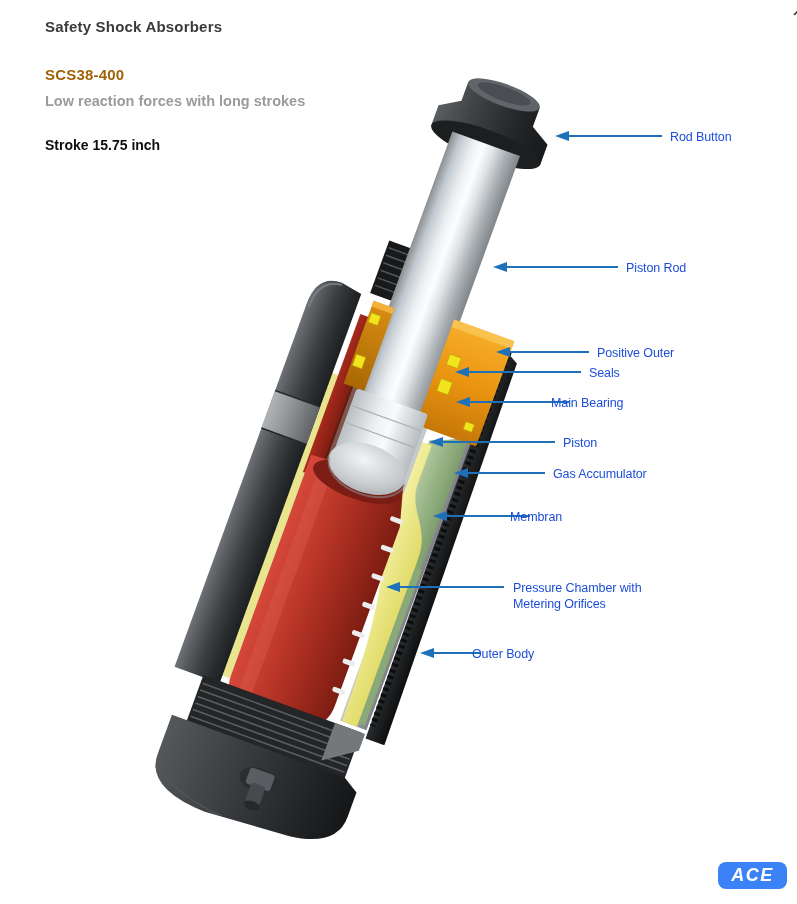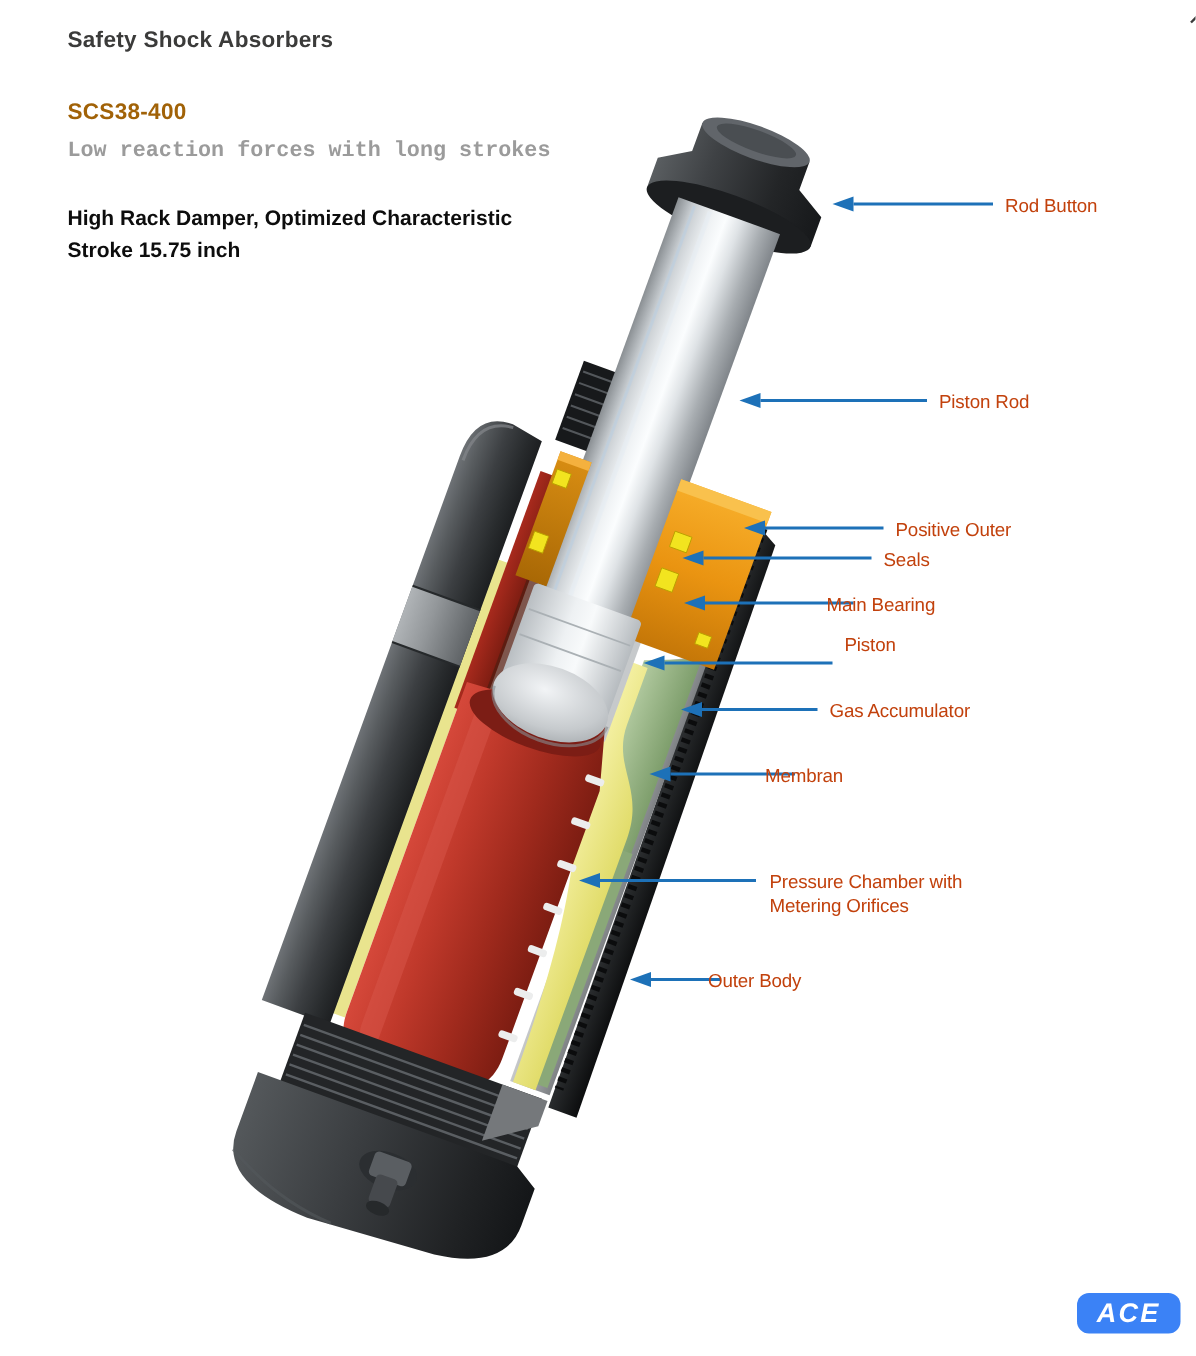--- a/index.html
+++ b/index.html
@@ -11,29 +11,29 @@
   .page-title {
     position:absolute; left:33px; top:18px;
     font-size:15px; font-weight:bold; color:#3b3b3a; letter-spacing:0.2px;
   }
   .model-title {
     position:absolute; left:33px; top:66px;
     font-size:15px; font-weight:bold; color:#a16207; letter-spacing:0.2px;
   }
   .tagline {
     position:absolute; left:33px; top:93px;
-    font-size:14.5px; font-weight:bold; color:#9b9b9b;font-family:Liberation Mono, monospace;
+    font-size:14.5px; font-weight:bold; color:#9b9b9b;
   }
   .specs {
     position:absolute; left:33px; top:135px;
     font-size:14px; font-weight:bold; color:#0d0d0d; line-height:21px;
   }
   
   .callout-label {
-    position:absolute; font-size:12.5px; color:#c2410c;
+    position:absolute; font-size:12.5px; color:#1d4ed8;
     line-height:16px; white-space:pre-line; letter-spacing:-0.1px;
   }
   .arrow {
     position:absolute; height:2px; background:#1d71b8;
   }
   .arrow::before {
     content:""; position:absolute; left:-14px; top:-4px;
     width:0; height:0; border-style:solid;
     border-width:5px 14px 5px 0;
     border-color:transparent #1d71b8 transparent transparent;
@@ -51,21 +51,20 @@
 </style>
 </head>
 <body>
 
 <div id="page">
 
   <div class="page-title">Safety Shock Absorbers</div>
   <div class="model-title">SCS38-400</div>
   <div class="tagline">Low reaction forces with long strokes</div>
   <div class="specs">
-    <div>High Rack Damper, Optimized Characteristic</div>
     <div>Stroke 15.75 inch</div>
   </div>
 
   <svg class="corner-mark" width="19" height="18">
     <line x1="4" y1="15" x2="16" y2="3" stroke="#3b3b3b" stroke-width="1.6"></line>
   </svg>
 
   <svg class="illustration-svg" width="797" height="904" viewBox="0 0 797 904">
     <defs>
       <linearGradient id="gCap" x1="0" y1="0" x2="1" y2="0">
@@ -282,21 +281,21 @@
   <div class="arrow" style="left:456px; top:472px; width:77px;"></div>
   <div class="arrow" style="left:435px; top:515px; width:83px;"></div>
   <div class="arrow" style="left:388px; top:586px; width:104px;"></div>
   <div class="arrow" style="left:422px; top:652px; width:46px;"></div>
 
   <div class="callout-label" style="left:658px; top:129px;">Rod Button</div>
   <div class="callout-label" style="left:614px; top:260px;">Piston Rod</div>
   <div class="callout-label" style="left:585px; top:345px;">Positive Outer</div>
   <div class="callout-label" style="left:577px; top:365px;">Seals</div>
   <div class="callout-label" style="left:539px; top:395px;">Main Bearing</div>
-  <div class="callout-label" style="left:551px; top:422px;">Piston</div>
+  <div class="callout-label" style="left:551px; top:435px;">Piston</div>
   <div class="callout-label" style="left:541px; top:466px;">Gas Accumulator</div>
   <div class="callout-label" style="left:498px; top:509px;">Membran</div>
   <div class="callout-label" style="left:501px; top:580px;">Pressure Chamber with
 Metering Orifices</div>
   <div class="callout-label" style="left:460px; top:646px;">Outer Body</div>
 
   <div class="ace-logo">ACE</div>
 
 </div>
 

